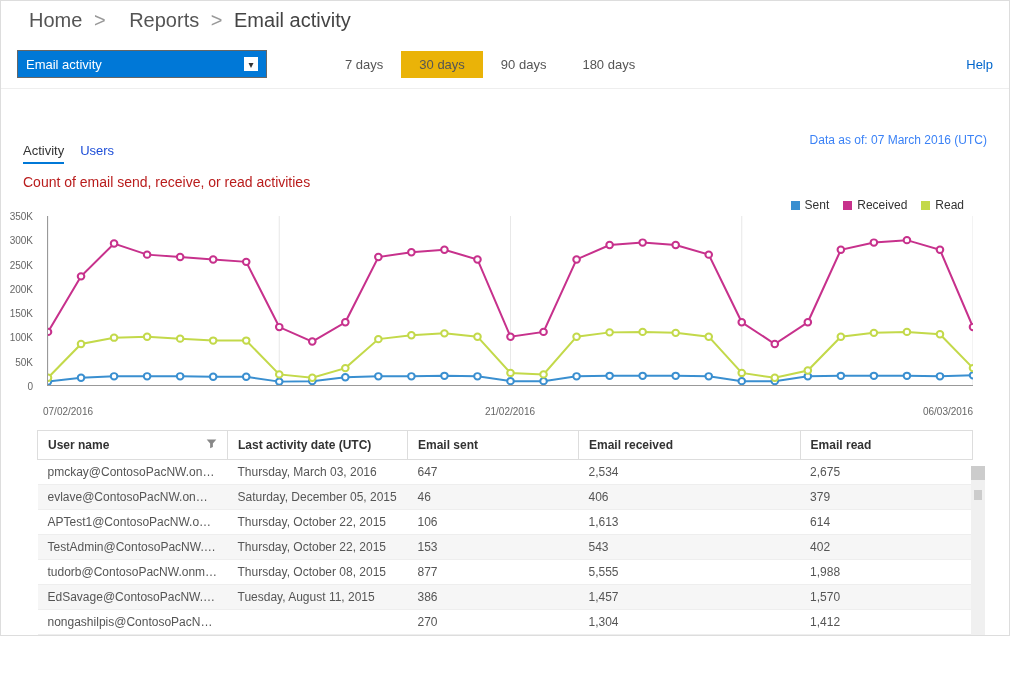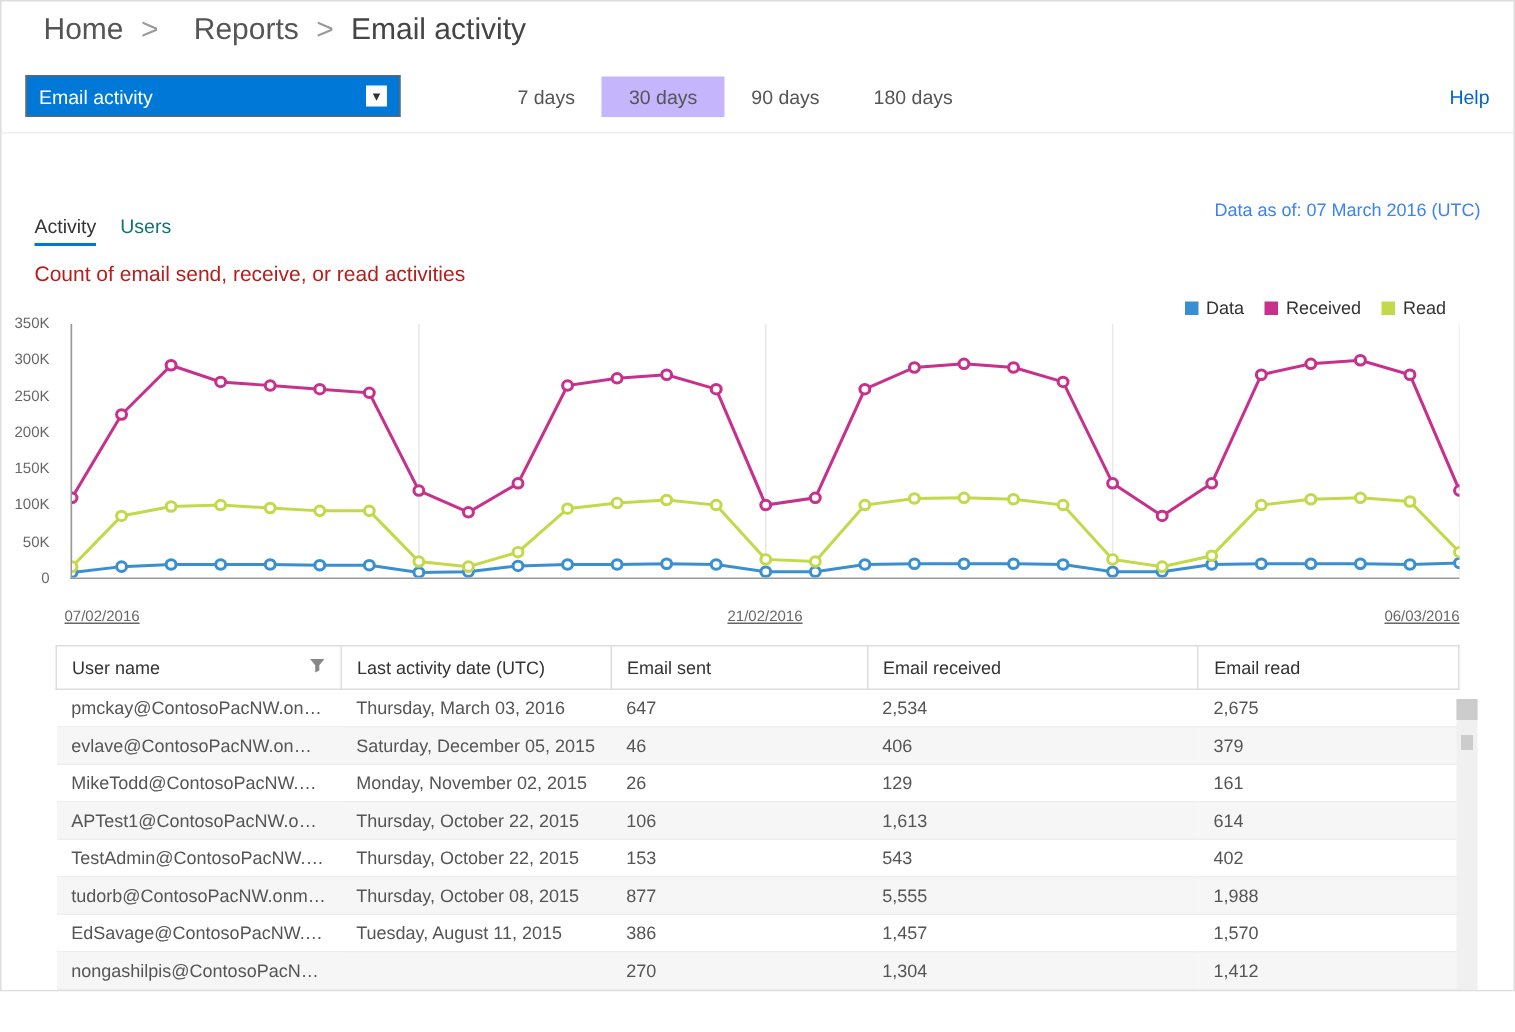--- a/index.html
+++ b/index.html
@@ -11,56 +11,56 @@
 .breadcrumb span.sep { margin: 0 6px; color: #999; }
 .breadcrumb span.crumb { color: #555; margin-left: 12px; }
 .breadcrumb span.current { color: #444; }
 
 
 .toolbar { display: flex; align-items: center; padding: 10px 16px; border-bottom: 1px solid #eee; }
 .dropdown { background: #0078d7; color: #fff; height: 28px; width: 250px; display: flex; align-items: center; justify-content: space-between; padding: 0 8px; border: 1px solid #666; cursor: pointer; }
 .dropdown .chev { font-size: 10px; background: #fff; color: #333; width: 14px; height: 14px; display: flex; align-items: center; justify-content: center; }
 .range-tabs { display: flex; margin-left: 60px; }
 .range-tab { padding: 6px 18px; color: #555; cursor: pointer; }
-.range-tab.active { background: #c4b5fd; }
+.range-tab.active { background: #eab308; }
 .help { margin-left: auto; color: #0066cc; cursor: pointer; }
 
 
 .subbar { display: flex; align-items: center; padding: 14px 22px 0 22px; }
 .subtabs { display: flex; gap: 16px; margin-top: 36px; }
-.subtab { padding: 4px 0; color: #0f766e; cursor: pointer; border-bottom: 2px solid transparent; }
+.subtab { padding: 4px 0; color: #1d4ed8; cursor: pointer; border-bottom: 2px solid transparent; }
 .subtab.active { border-bottom: 2px solid #0078d7; color: #333; }
 .asof { margin-left: auto; font-size: 12px; color: #3b82f6; margin-top: 12px; }
 
 .subtitle { padding: 10px 22px 8px 22px; color: #b91c1c; font-size: 14px; }
 
 
 .legend { display: flex; gap: 14px; justify-content: flex-end; padding: 0 45px 4px 0; font-size: 12px; }
 .legend-item { display: flex; align-items: center; gap: 5px; }
 .legend-sq { width: 9px; height: 9px; }
 
 
 .chart-wrap { padding: 0 36px 8px 36px; }
 .chart-area { position: relative; height: 190px; }
 .ylabels { position: absolute; left: -30px; top: 0; height: 170px; width: 30px; }
 .ylabel { position: absolute; right: 4px; font-size: 10px; color: #666; transform: translateY(-50%); }
 .plot { position: absolute; left: 10px; right: 0; top: 0; height: 170px; border-left: 1px solid #999; border-bottom: 1px solid #999; }
 .xlabels { position: relative; height: 16px; margin-left: 10px; }
-.xlabel { position: absolute; font-size: 10px; color: #666; transform: translateX(-4px); text-decoration: underline; }
+.xlabel { position: absolute; font-size: 10px; color: #666; transform: translateX(-4px); }
 
 
 .details-head { display: flex; align-items: center; padding: 30px 36px 8px 36px; }
 .details-title { font-size: 15px; color: #444; }
 .details-actions { margin-left: auto; display: flex; gap: 24px; }
 .link-btn { display: flex; align-items: center; gap: 6px; color: #0066cc; cursor: pointer; font-size: 13px; }
 
 
 .table-wrap { padding: 0 36px 0 36px; position: relative; }
 table { width: 100%; border-collapse: collapse; font-size: 12px; }
-th { text-align: left; font-weight: 400; color: #333; padding: 7px 10px; border: 1px solid #ddd; background: #fff; }
+th { text-align: left; font-weight: 700; color: #333; padding: 7px 10px; border: 1px solid #ddd; background: #fff; }
 td { padding: 5px 10px; border-bottom: 1px solid #eee; color: #555; }
 tbody tr:nth-child(even) { background: #f6f6f6; }
 .filter-icon { float: right; color: #888; }
 .col-user { width: 190px; white-space: nowrap; overflow: hidden; text-overflow: ellipsis; max-width: 190px; }
 .col-date { width: 180px; }
 .scroll-ind { position: absolute; right: 24px; top: 36px; bottom: 0; width: 14px; background: #f0f0f0; }
 .scroll-thumb-top { position: absolute; top: 0; left: 0; right: 0; height: 14px; background: #ccc; }
 .scroll-thumb { position: absolute; top: 24px; left: 3px; right: 3px; height: 10px; background: #ccc; }
 
 svg.line-chart { width: 100%; height: 100%; }
@@ -100,21 +100,21 @@
       <div class="subtab">Users</div>
     </div>
     <div class="asof">Data as of: 07 March 2016 (UTC)</div>
   </div>
 
   <div class="subtitle">Count of email send, receive, or read activities</div>
 
   <div class="legend">
     <div class="legend-item">
       <span class="legend-sq" style="background:#3a8fd0"></span>
-      <span>Data</span>
+      <span>Sent</span>
     </div>
     <div class="legend-item">
       <span class="legend-sq" style="background:#c7318c"></span>
       <span>Received</span>
     </div>
     <div class="legend-item">
       <span class="legend-sq" style="background:#c3d94a"></span>
       <span>Read</span>
     </div>
   </div>
@@ -266,27 +266,20 @@
             <td>2,675</td>
           </tr>
           <tr>
             <td class="col-user">evlave@ContosoPacNW.onmicr...</td>
             <td class="col-date">Saturday, December 05, 2015</td>
             <td>46</td>
             <td>406</td>
             <td>379</td>
           </tr>
           <tr>
-            <td class="col-user">MikeTodd@ContosoPacNW.on...</td>
-            <td class="col-date">Monday, November 02, 2015</td>
-            <td>26</td>
-            <td>129</td>
-            <td>161</td>
-          </tr>
-          <tr>
             <td class="col-user">APTest1@ContosoPacNW.onmi...</td>
             <td class="col-date">Thursday, October 22, 2015</td>
             <td>106</td>
             <td>1,613</td>
             <td>614</td>
           </tr>
           <tr>
             <td class="col-user">TestAdmin@ContosoPacNW.on...</td>
             <td class="col-date">Thursday, October 22, 2015</td>
             <td>153</td>

